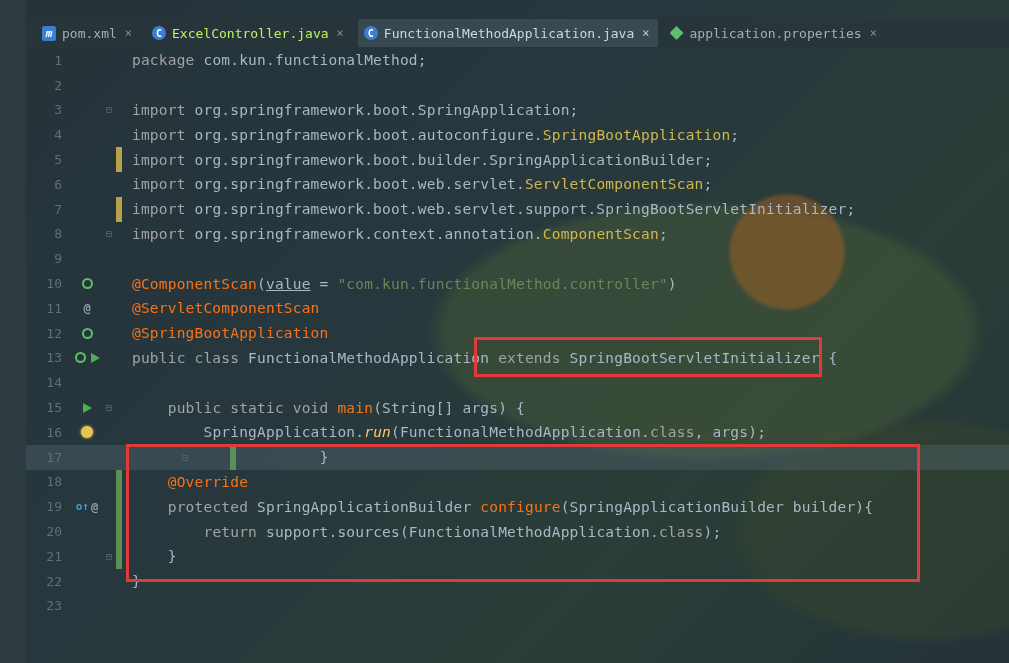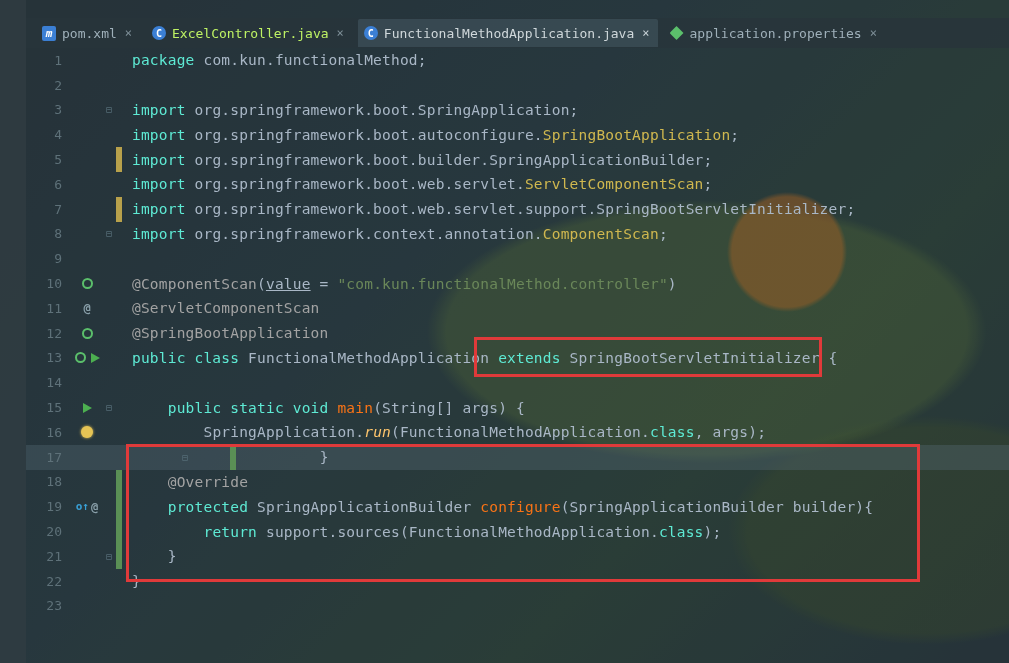--- a/index.html
+++ b/index.html
@@ -118,22 +118,22 @@
     align-self: stretch;
   }
   .strip.yellow { background:#b8a14b; }
   .strip.green  { background:#5a8f55; }
   .code {
     padding-left: 10px;
     white-space: pre;
     font-size: 14.5px;
     letter-spacing: 0.2px;
   }
-  .kw   { color:#5eead4; }
-  .ann  { color:#a3a3a3;text-align:center; }
+  .kw   { color:#a3a3a3; }
+  .ann  { color:#f97316;text-align:center; }
   .str  { color:#6a8759; }
   .fn   { color:#f97316; }
   .fnit { color:#ffc66d; font-style:italic;margin-top:44px; }
   .param{ color:#a9b7c6;text-decoration:underline; }
   .hl-cls{ color:#d0b84f; }
 
   .current-line {
     background: rgba(90,110,120,0.35);
     gap: 38px;
   }

